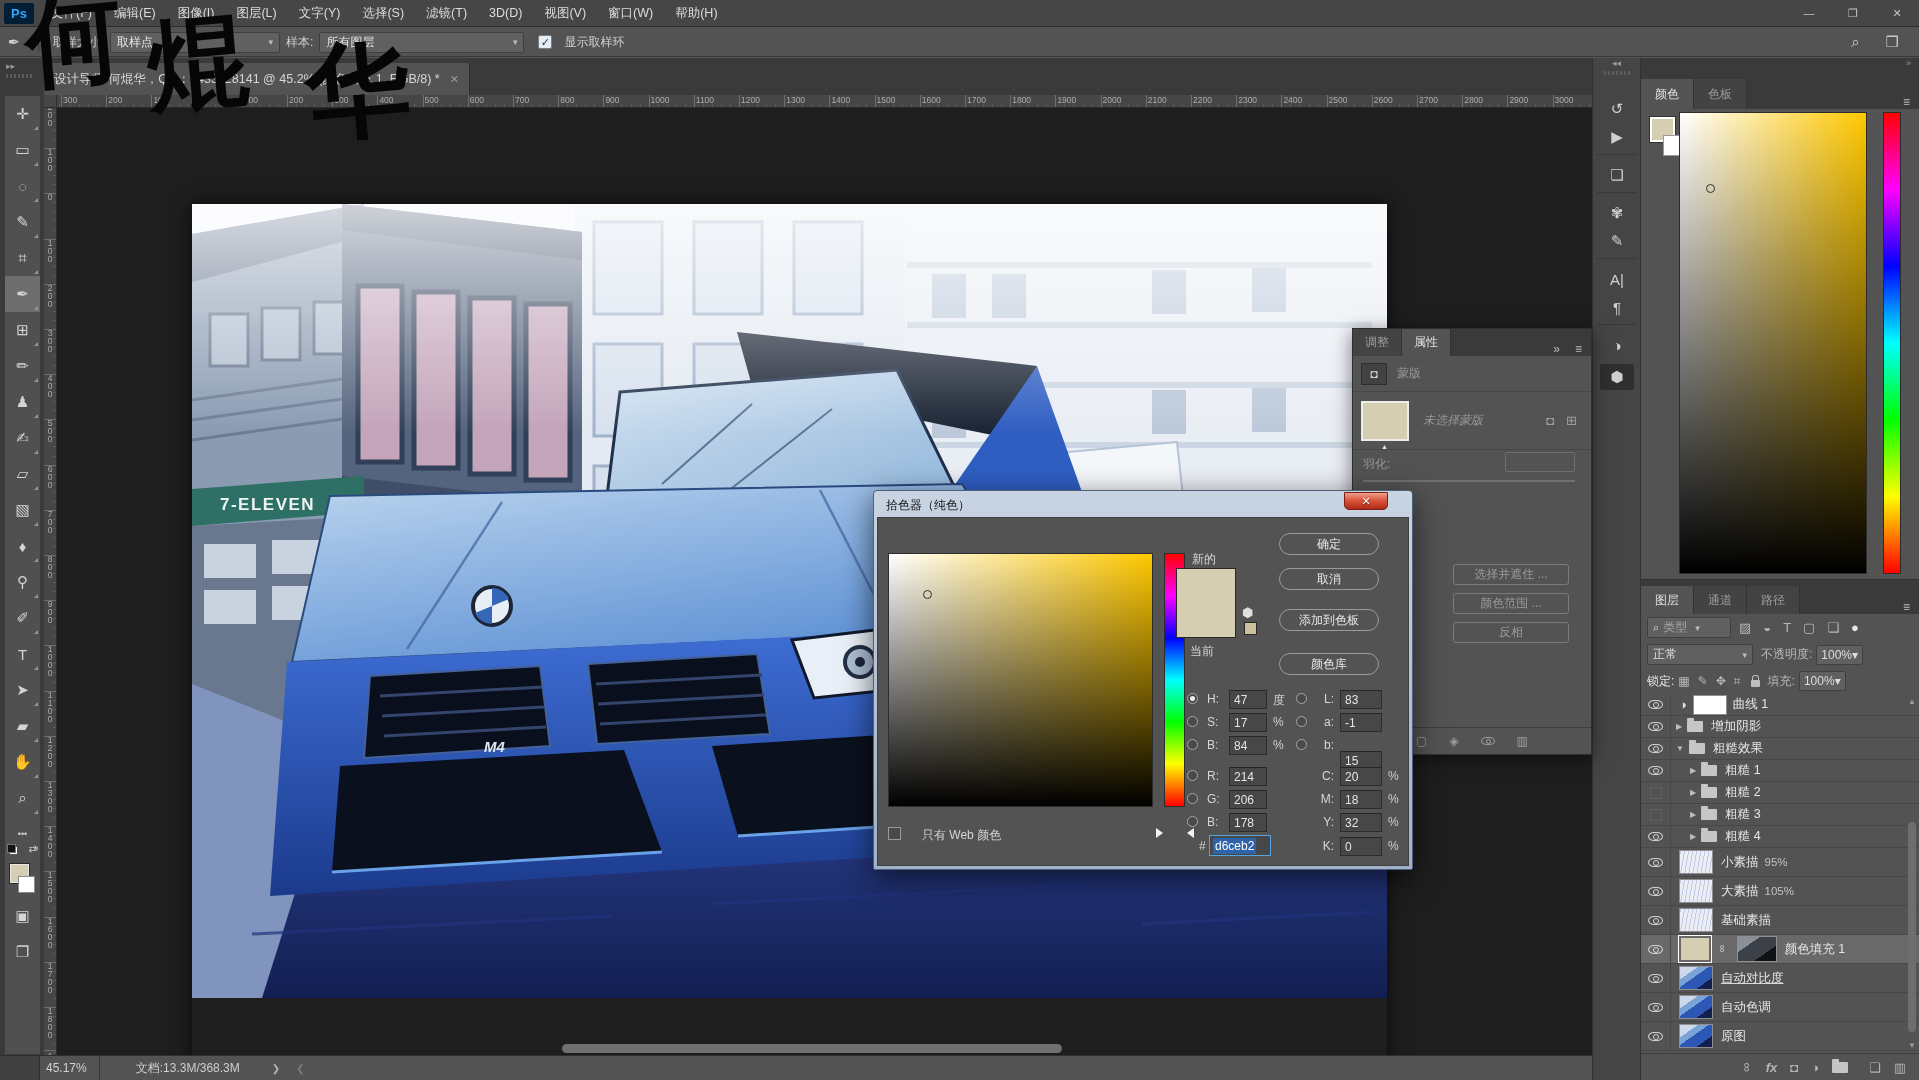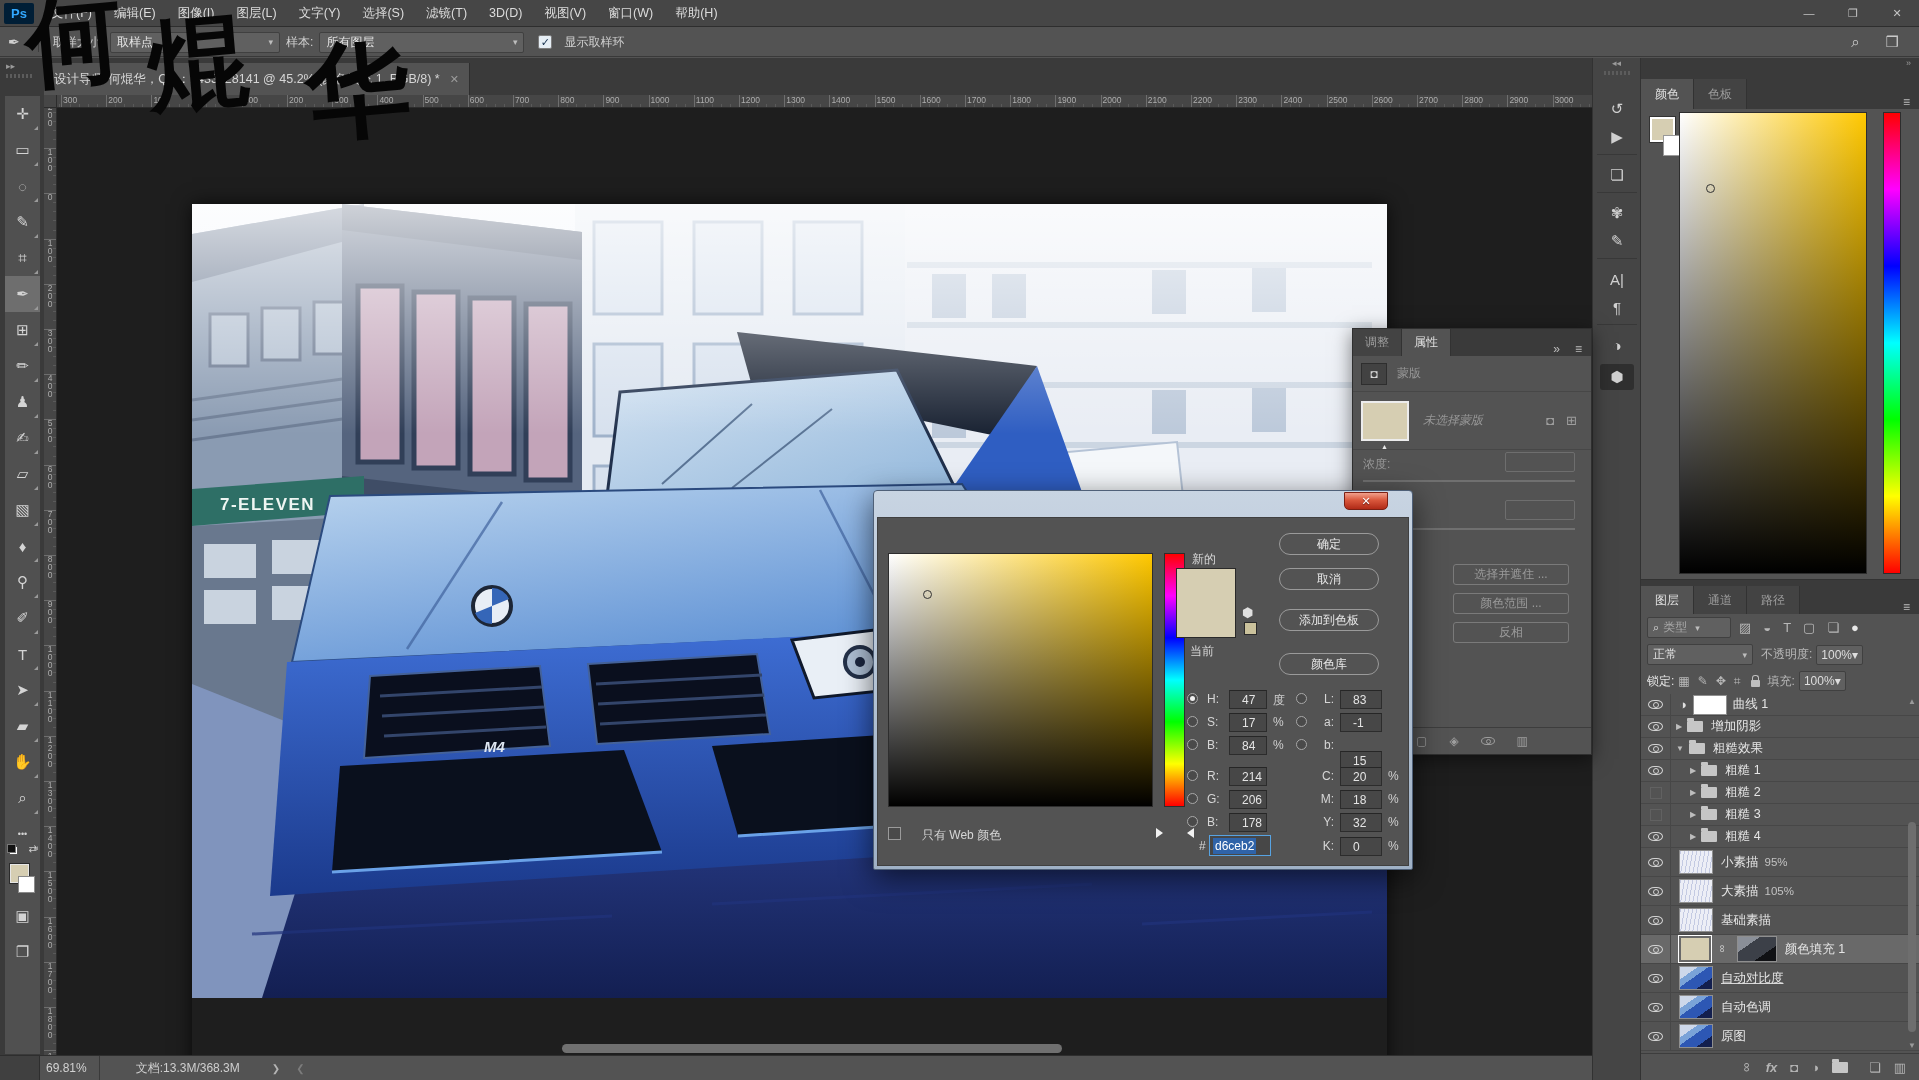--- a/index.html
+++ b/index.html
@@ -182,21 +182,21 @@
   .dlg-swblock{position:absolute;left:302px;top:77px;width:60px;height:70px;border:1px solid #2a2a2a;}
   .dlg-swblock .half{width:100%;height:50%;}
   .gamut-cube{position:absolute;left:368px;top:114px;color:#e0e0e0;font-size:13px;}
   .gamut-sw{position:absolute;left:370px;top:131px;width:13px;height:13px;background:#cbc29c;border:1px solid #2a2a2a;}
   .dlg-btn{position:absolute;left:405px;width:100px;height:22px;border:1px solid #9a9a9a;border-radius:11px;
            color:#e8e8e8;display:flex;align-items:center;justify-content:center;font-size:12px;background:#535353;}
   .fld-radio{position:absolute;width:11px;height:11px;border:1px solid #a8a8a8;border-radius:50%;background:#4a4a4a;}
   .fld-radio.on::after{content:'';position:absolute;left:2px;top:2px;width:5px;height:5px;border-radius:50%;background:#f0f0f0;}
   .fld-label{position:absolute;color:#d6d6d6;font-size:12px;}
   .fld-box{position:absolute;width:38px;height:19px;background:#474747;border:1px solid #2c2c2c;border-top-color:#262626;
-           color:#e4e4e4;font-size:12px;display:flex;align-items:center;padding-left:12px;}
+           color:#e4e4e4;font-size:12px;display:flex;align-items:center;padding-left:4px;}
   .fld-unit{position:absolute;color:#cfcfcf;font-size:12px;}
   .hex-box{position:absolute;left:335px;top:344px;width:62px;height:21px;background:#474747;border:1px solid #57a3e2;
            display:flex;align-items:center;padding-left:3px;}
   .hex-sel{background:#2f63a8;color:#fff;font-size:12px;padding:1px 2px;}
   .web-check{position:absolute;left:14px;top:336px;width:13px;height:13px;border:1px solid #9a9a9a;background:#4a4a4a;}
 
   
   .statusbar{position:absolute;left:0;top:1055px;width:1592px;height:25px;background:#535353;border-top:1px solid #2e2e2e;
              display:flex;align-items:center;z-index:4;}
   .sb-corner{width:40px;height:100%;background:#404040;border-right:1px solid #2e2e2e;}
@@ -594,25 +594,20 @@
       <span class="pp-maskbtn">◘</span>
       <span class="pp-dim">蒙版</span>
     </div>
     <div class="pp-thumbrow">
       <span class="pp-thumb" style="background: rgb(214, 206, 178);"></span>
       <span class="pp-dim" style="font-style:italic">未选择蒙版</span>
       <span style="margin-left:auto;color:#9e9e9e;font-size:13px">◘</span>
       <span style="margin:0 6px 0 12px;color:#9e9e9e;font-size:13px">⊞</span>
     </div>
     <div class="pp-param">
-      <span class="pp-dim">浓度:</span>
-      <span class="pp-box"></span>
-      <span class="pp-slider"></span>
-    </div>
-    <div class="pp-param">
       <span class="pp-dim">羽化:</span>
       <span class="pp-box"></span>
       <span class="pp-slider"></span>
     </div>
     <span class="pp-btn" style="top:235px">选择并遮住 ...</span>
     <span class="pp-btn" style="top:264px">颜色范围 ...</span>
     <span class="pp-btn" style="top:293px">反相</span>
     <div class="pp-footer" id="ppfooter">
         <span style="font-size: 12px;">▢</span>
         <span style="font-size: 12px;">◈</span>
@@ -829,20 +824,21 @@
           <span class="bico">◘</span>
           <span class="bico">◑</span>
           <span class="folder"></span>
           <span class="bico">❏</span>
           <span class="bico">▥</span>
         </div>
     </div>
   </div>
 
   <div class="dialog">
+    <div class="dlg-title">拾色器（纯色）</div>
     <div class="dlg-close">✕</div>
     <div class="dlg-body"></div>
     <div class="dlg-sb sb-field">
       <div class="sb-grad1"></div>
         <div class="sb-grad2"></div>
       <div class="sb-marker" style="left:34px;top:36px"></div>
     </div>
     <div class="dlg-hue hue-strip"></div>
     <div class="hue-arr-l"></div>
     <div class="hue-arr-r"></div>
@@ -905,21 +901,21 @@
     <span class="dlg-label" style="left:325px;top:348px">#</span>
     <div class="hex-box">
       <span class="hex-sel">d6ceb2</span>
     </div>
     <span class="web-check"></span>
     <span class="dlg-label" style="left:48px;top:336px">只有 Web 颜色</span>
   </div>
 
   <div class="statusbar">
     <div class="sb-corner"></div>
-    <div class="sb-zoom">69.81%</div>
+    <div class="sb-zoom">45.17%</div>
     <div class="sb-doc">文档:13.3M/368.3M</div>
     <span class="sb-arr">❯</span>
     <span class="sb-arr dim">❮</span>
   </div>
 
   <div class="watermark">
     <span class="wm1">何</span>
     <span class="wm2">焜</span>
     <span class="wm3">华</span>
   </div>

